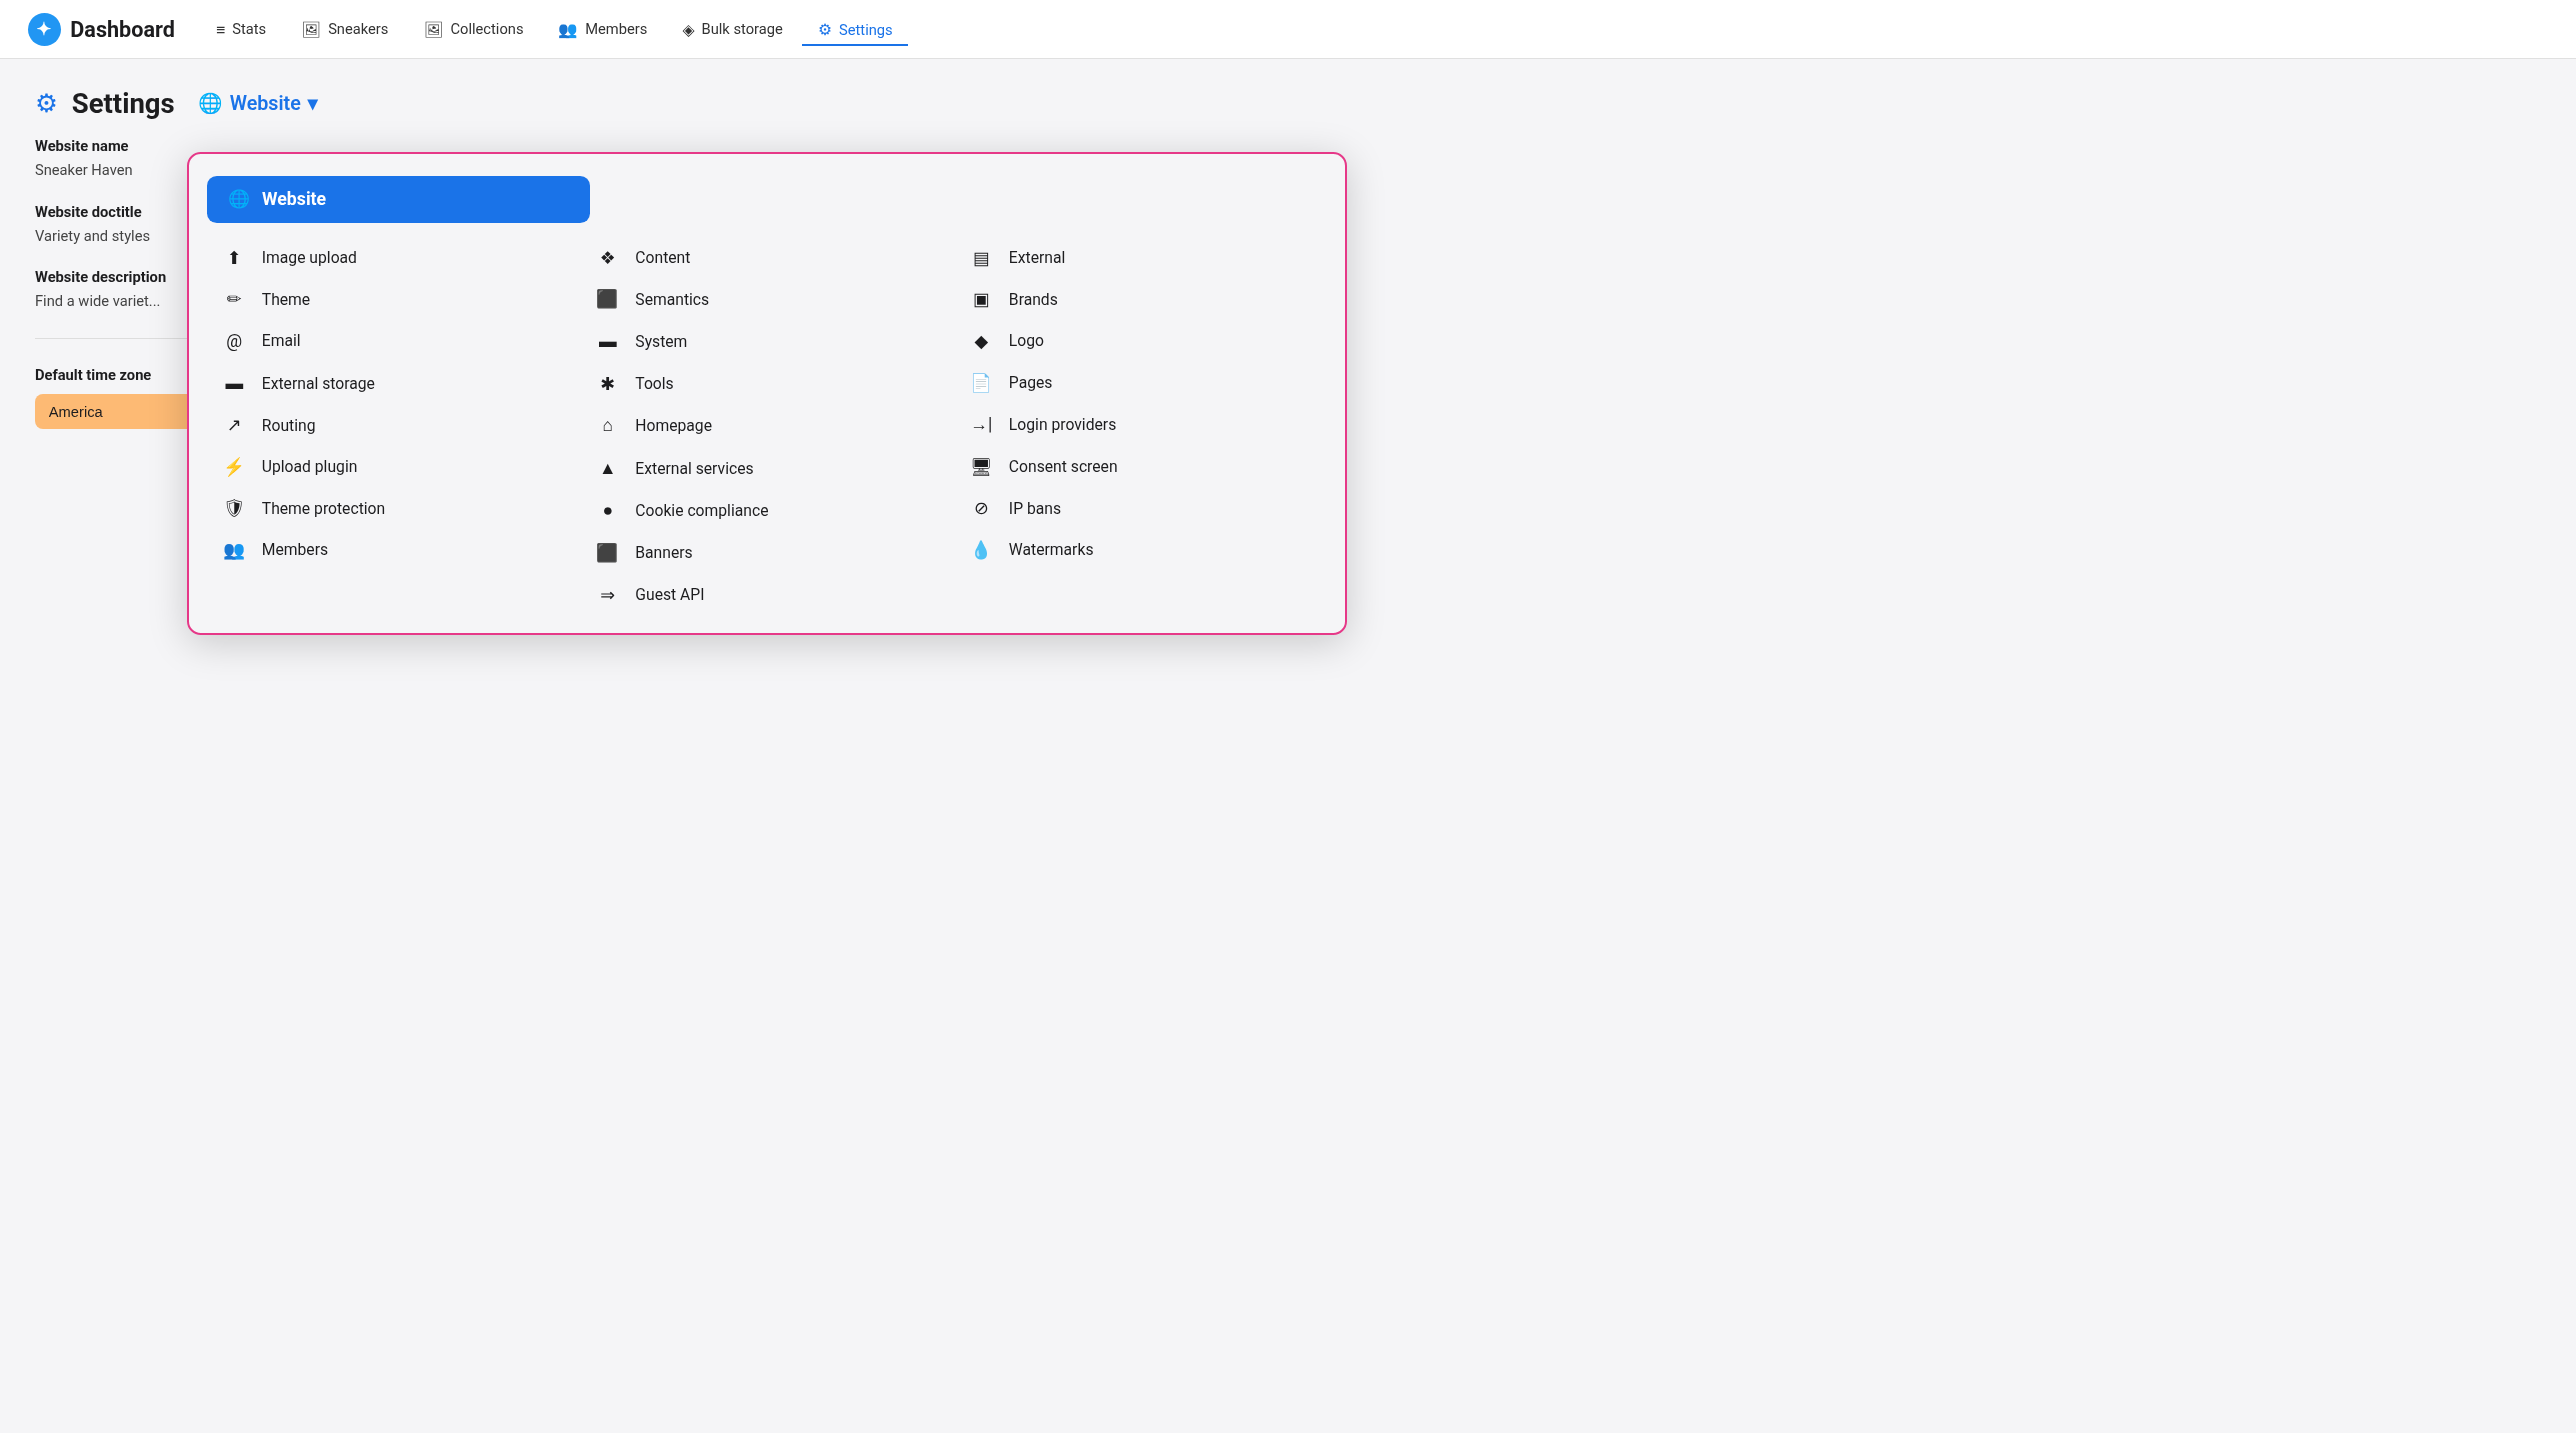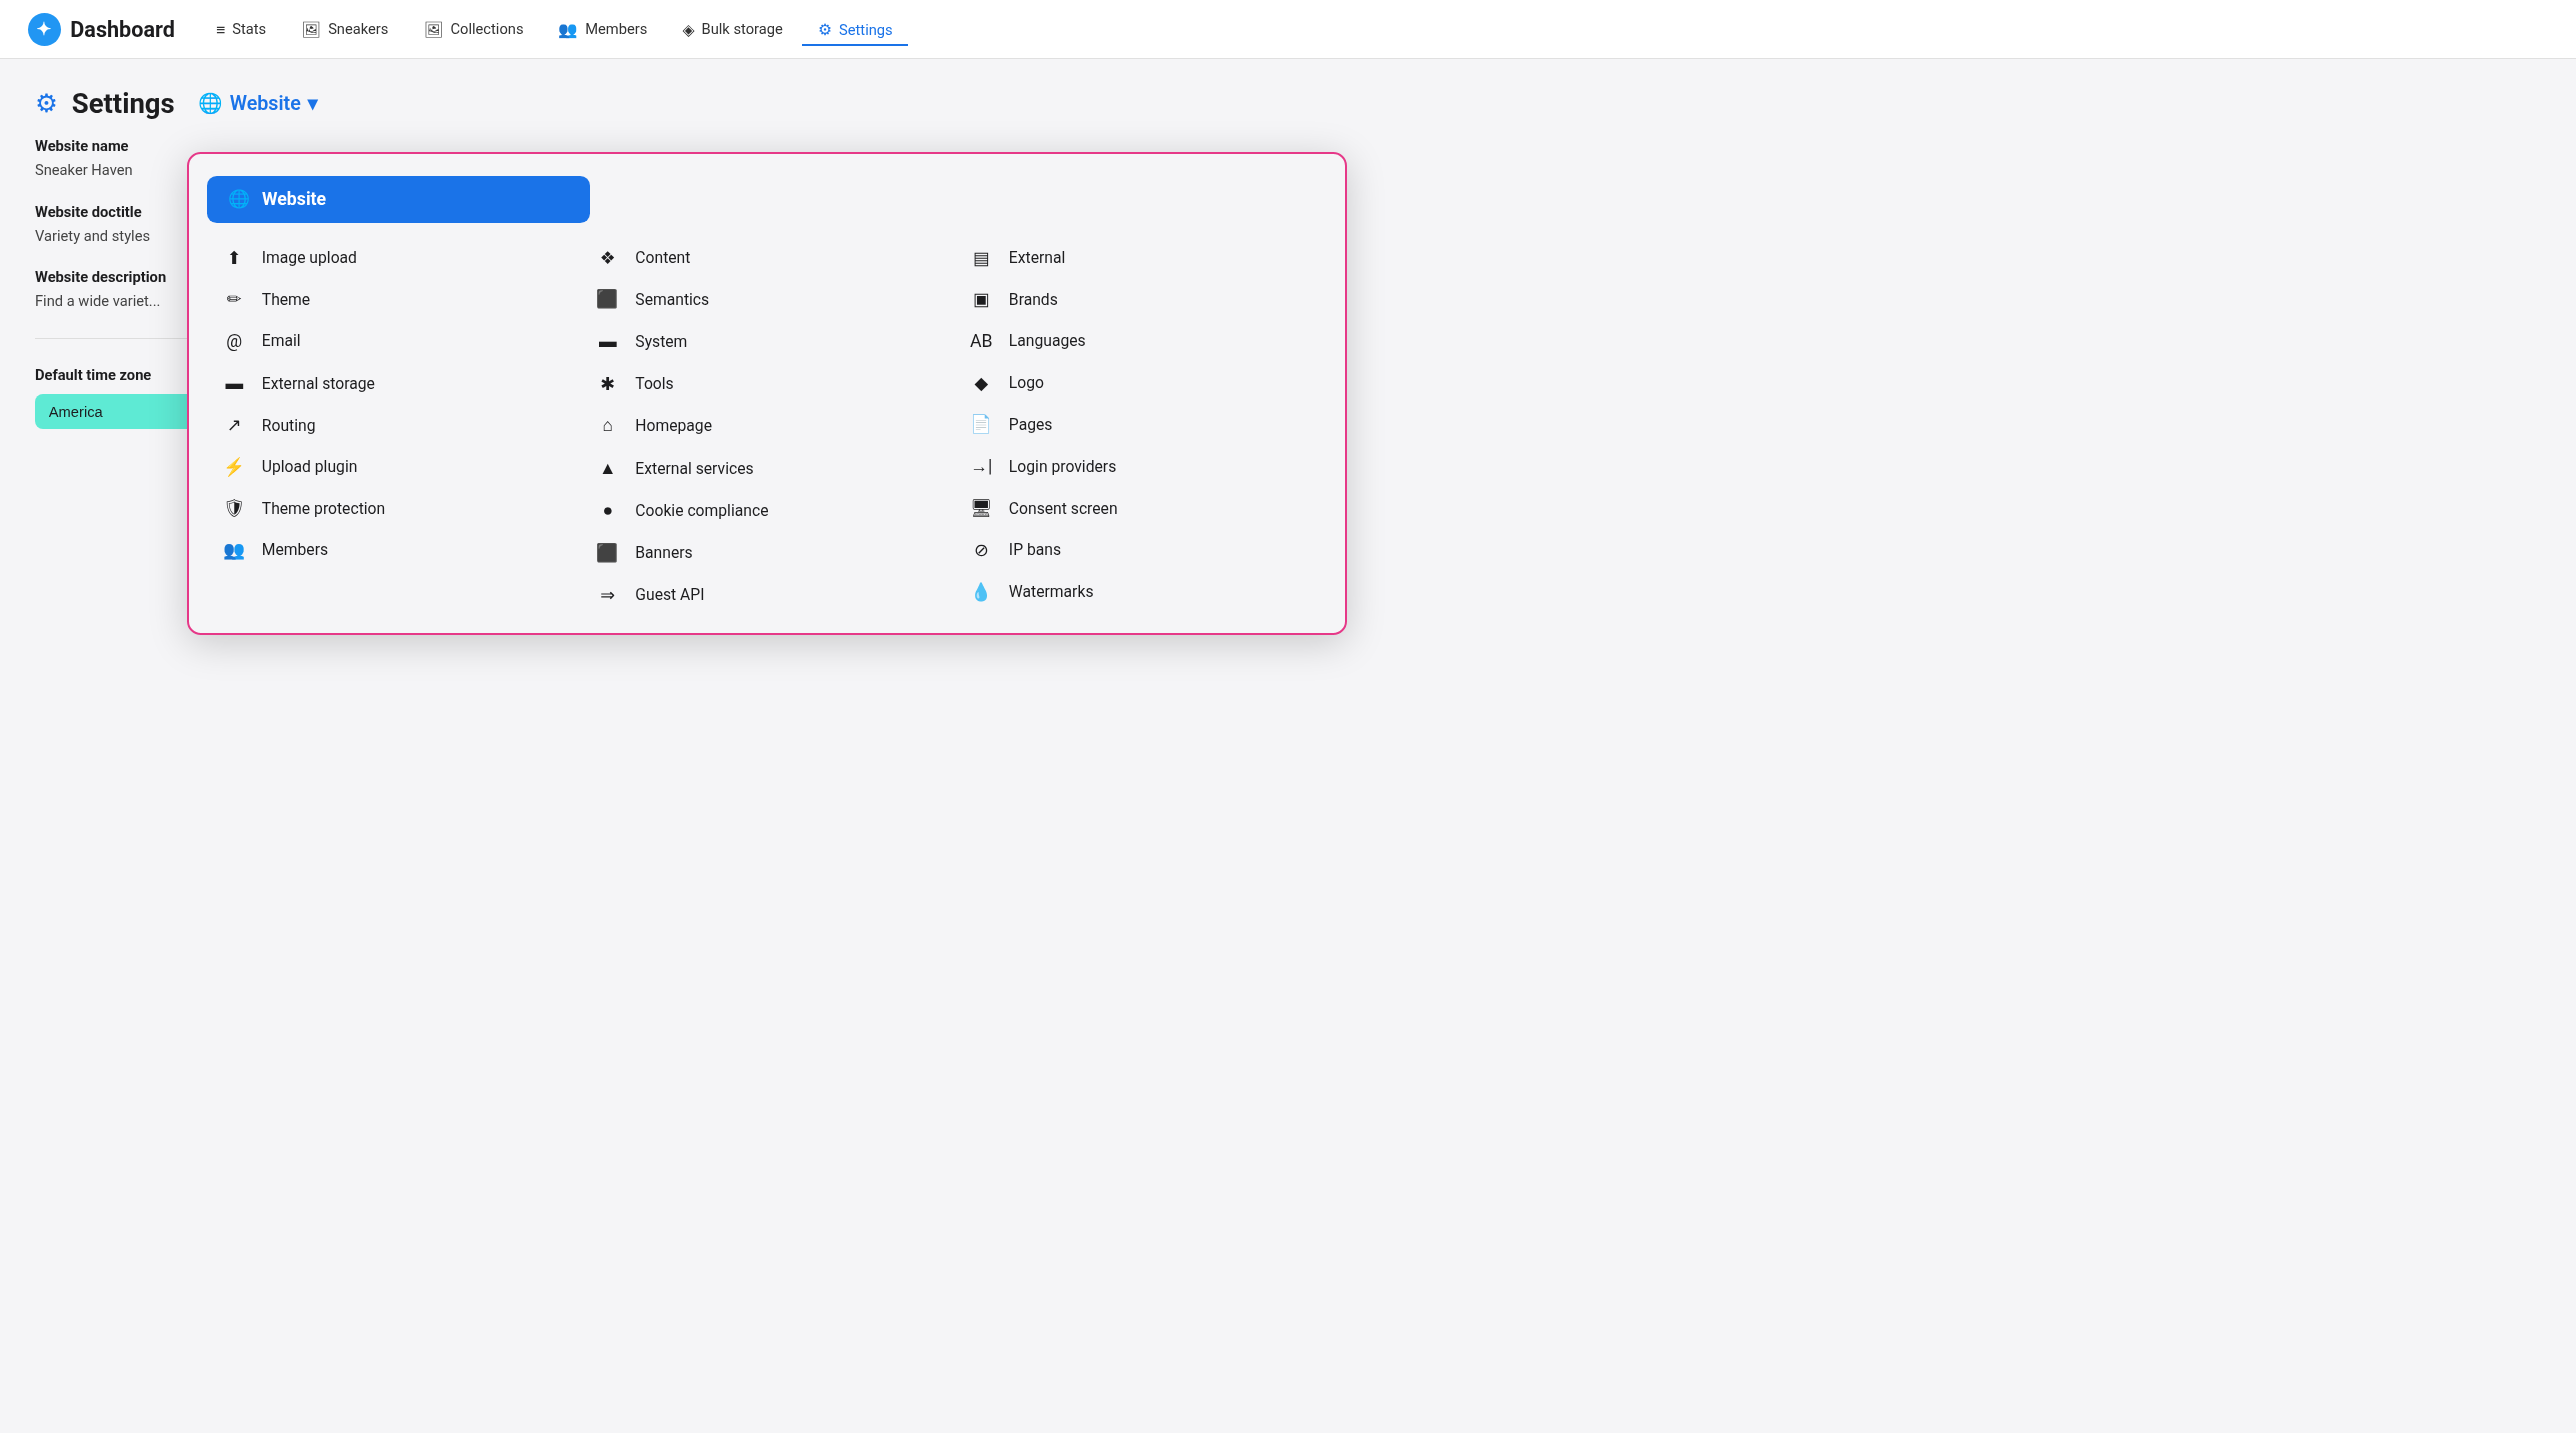--- a/index.html
+++ b/index.html
@@ -136,21 +136,21 @@
       gap: 15.7px;
       margin-top: 9.8px;
     }
     .select-wrapper {
       position: relative;
       display: inline-flex;
       align-items: center;
     }
     .select-wrapper select {
       appearance: none;
-      background: #5eead4;
+      background: #fdba74;
       border: none;
       border-radius: 7.9px;
       padding: 9.8px 43px 9.8px 13.8px;
       font-size: 14.7px;
       color: #1d1d1f;
       cursor: pointer;
       min-width: 177px;
     }
     .select-arrow {
       position: absolute;
@@ -395,24 +395,20 @@
     <div class="dropdown-col" id="col3">
         <div class="dropdown-item">
           <span class="dropdown-item-icon">▤</span>
           <span>External</span>
         </div>
         <div class="dropdown-item">
           <span class="dropdown-item-icon">▣</span>
           <span>Brands</span>
         </div>
         <div class="dropdown-item">
-          <span class="dropdown-item-icon">AB</span>
-          <span>Languages</span>
-        </div>
-        <div class="dropdown-item">
           <span class="dropdown-item-icon">◆</span>
           <span>Logo</span>
         </div>
         <div class="dropdown-item">
           <span class="dropdown-item-icon">📄</span>
           <span>Pages</span>
         </div>
         <div class="dropdown-item">
           <span class="dropdown-item-icon">→|</span>
           <span>Login providers</span>

